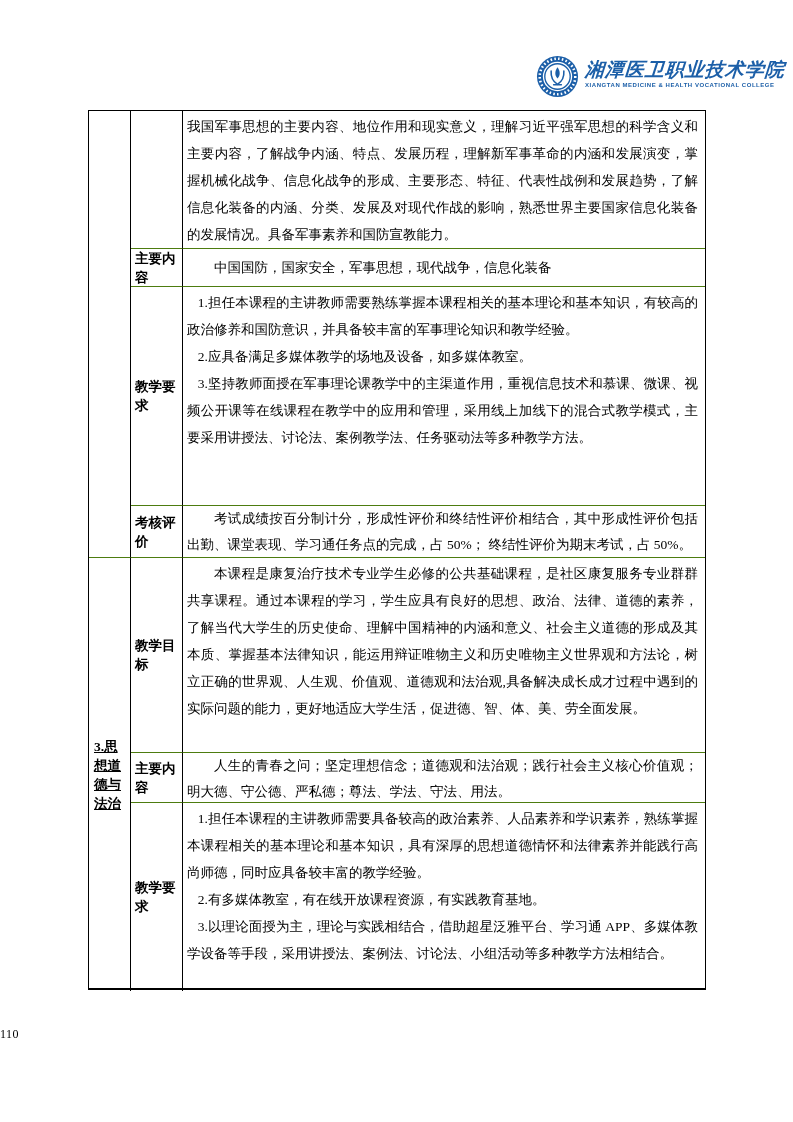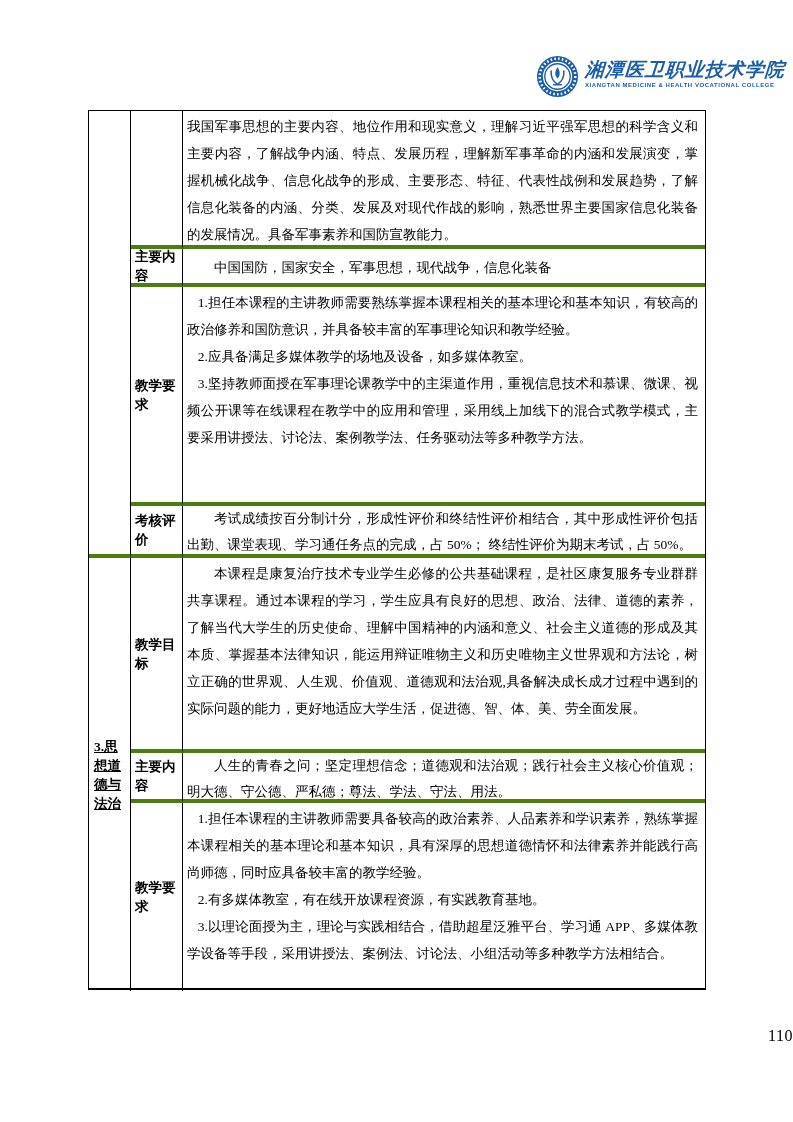--- a/index.html
+++ b/index.html
@@ -24,36 +24,36 @@
   .tbl{
     position:absolute;left:88px;top:110px;width:618px;height:880px;
     display:grid;box-sizing:border-box;
     grid-template-columns:42px 52px 1fr;
     grid-template-rows:138px 38px 219px 52px 195px 50px 188px;
     border:1px solid #000;border-bottom-width:2px;
     font-size:13.5px;line-height:27px;
   }
   .cell{box-sizing:border-box;overflow:hidden;}
   .bR{border-right:1px solid #000;}
-  .bB{border-bottom:4px solid #4d7c0f;}
+  .bB{border-bottom:1px solid #4d7c0f;}
   .c1a{grid-column:1;grid-row:1/5;}
   .c1b{grid-column:1;grid-row:5/8;display:flex;align-items:center;justify-content:center;
        font-weight:bold;line-height:19px;padding:0 5px;text-align:left;text-decoration:underline;}
   .lbl{grid-column:2;display:flex;flex-direction:column;align-items:center;justify-content:center;
        font-weight:bold;text-align:left;line-height:19px;padding:0 4px;}
   .txt{grid-column:3;padding:2px 7px 0 4px;text-align:justify;}
   .txt p{margin:0;}
   .p-indent{text-indent:2em;}
   .p-num{text-indent:0.8em;}
   .p-flush{text-indent:0;}
   .tight{line-height:26px;padding-top:0;}
   .single{padding-top:5px;}
   
-  .footer{position:absolute;left:0;top:1027px;width:100%;text-align:right;
-          font-size:16px;letter-spacing:0.5px;}
+  .footer{position:absolute;left:0;top:1027px;width:100%;text-align:left;
+          font-size:12px;letter-spacing:0.5px;}
 </style>
 </head>
 <body>
 
 <div class="logo">
   <svg class="emblem" viewBox="0 0 44 44" aria-hidden="true">
     <circle cx="22" cy="22" r="21" fill="#1c5fa8"></circle>
     <circle cx="22" cy="22" r="18.2" fill="none" stroke="#ffffff" stroke-width="2.6" stroke-dasharray="1.6 2.3"></circle>
     <circle cx="22" cy="22" r="15" fill="#ffffff"></circle>
     <circle cx="22" cy="22" r="13" fill="none" stroke="#1c5fa8" stroke-width="1.4"></circle>

